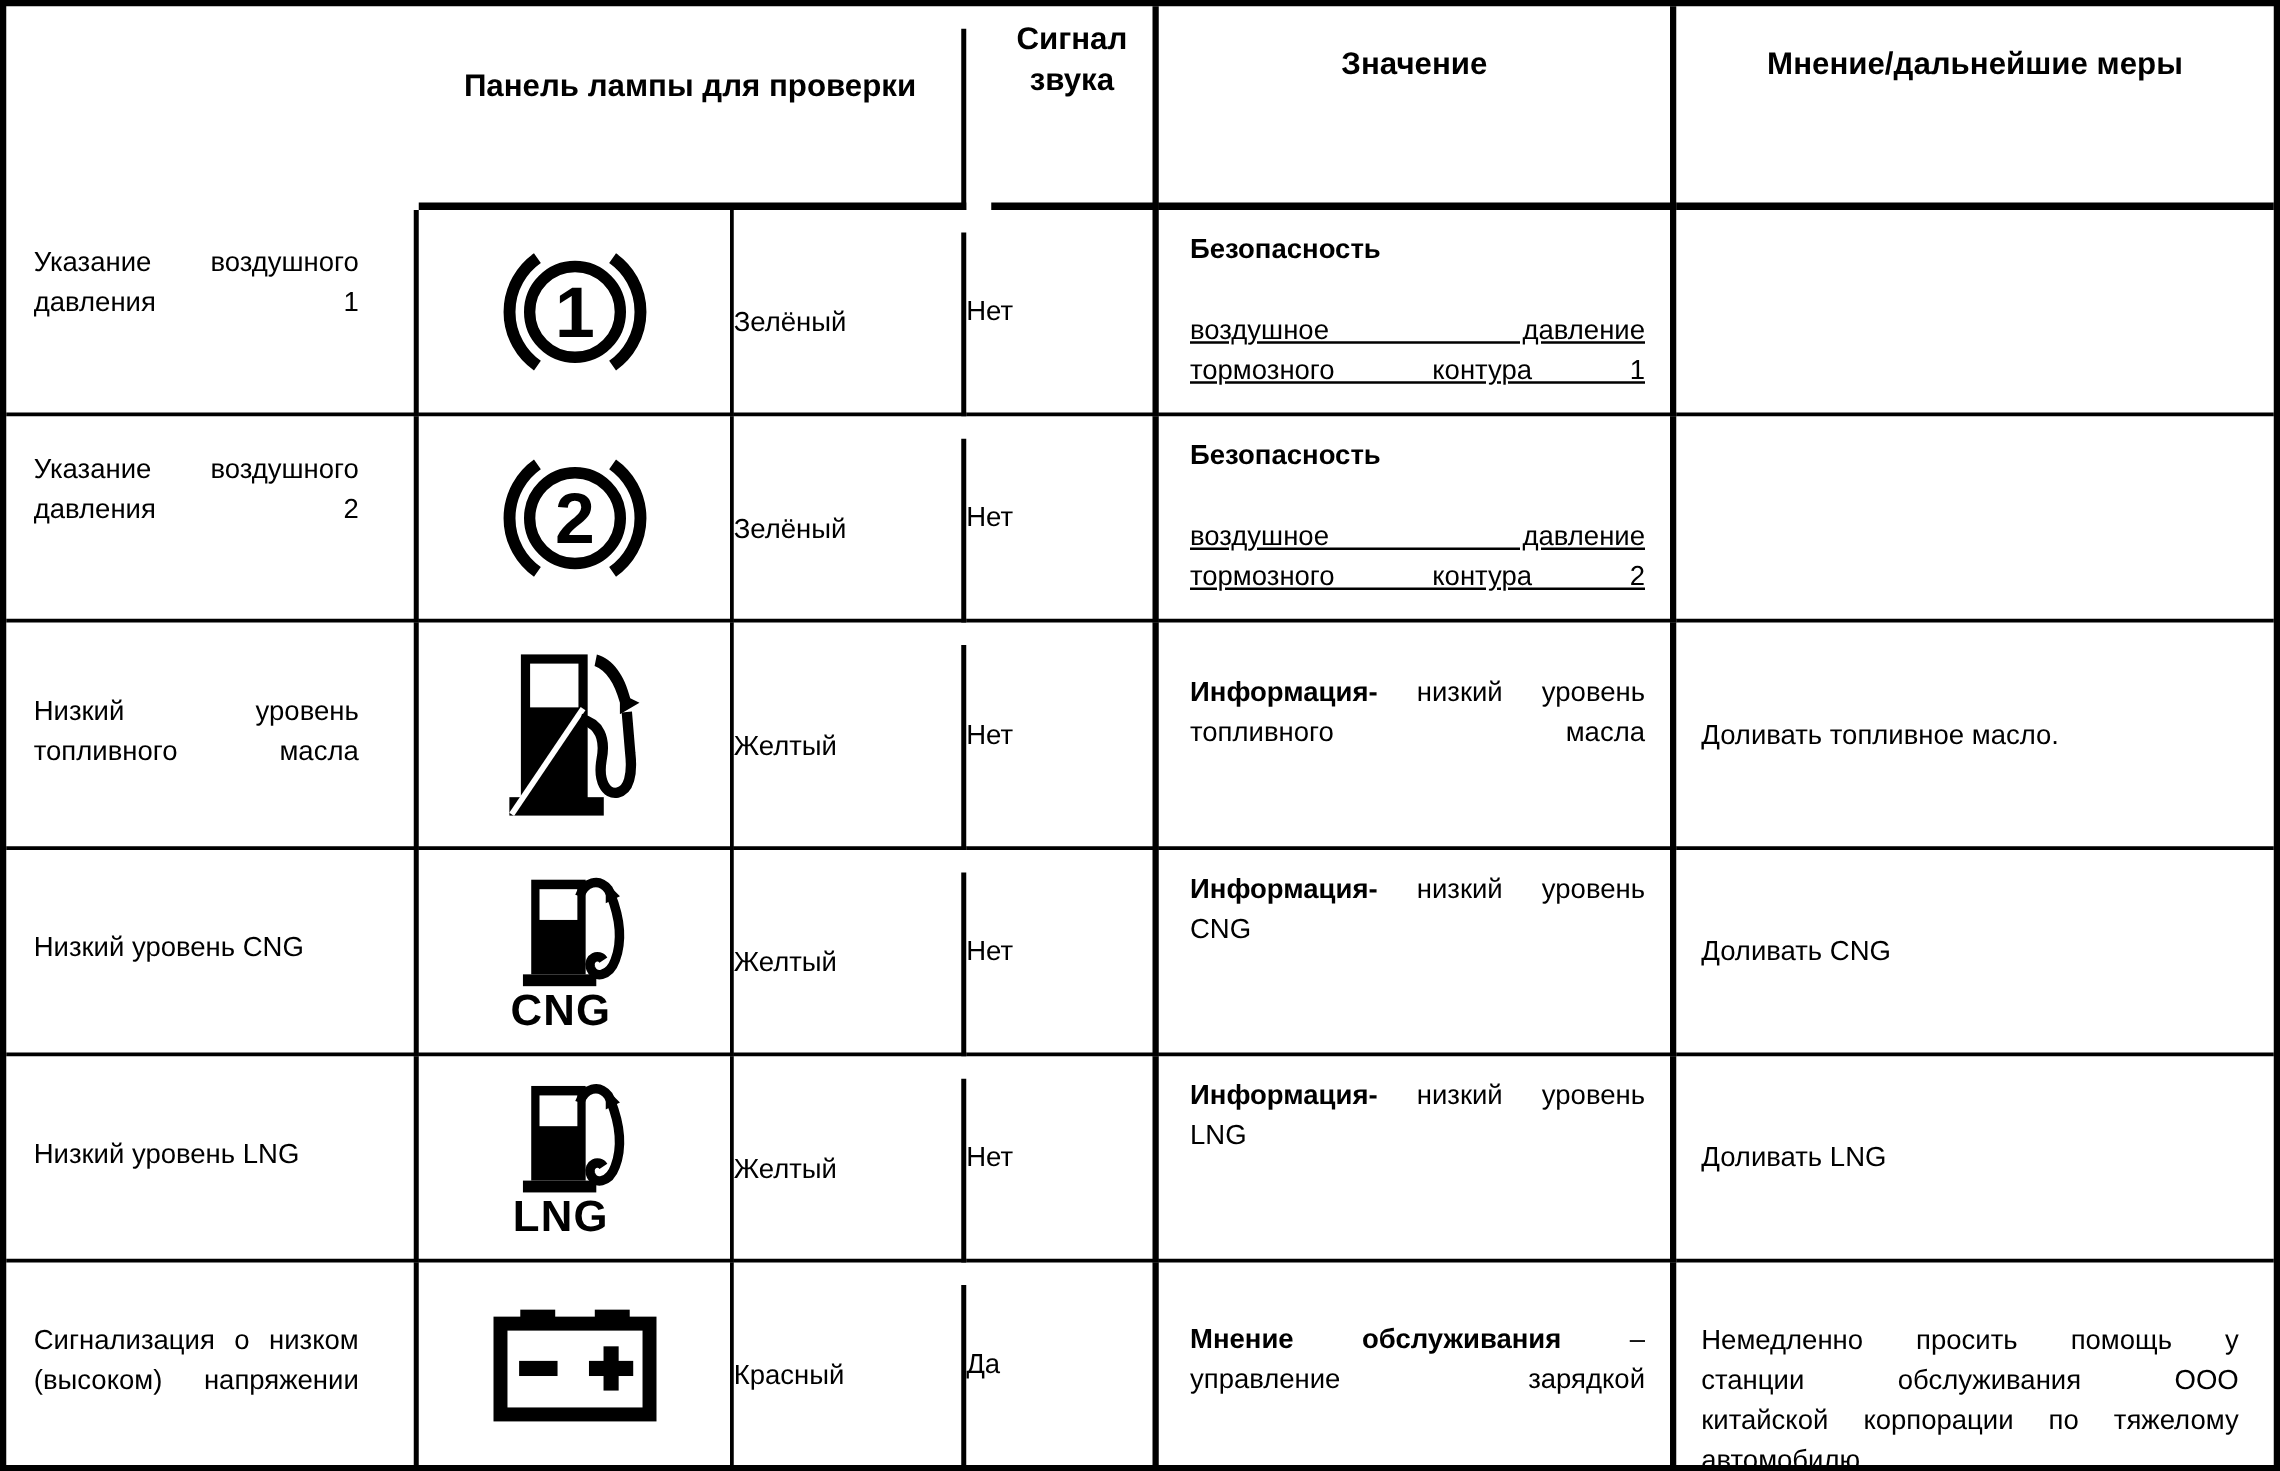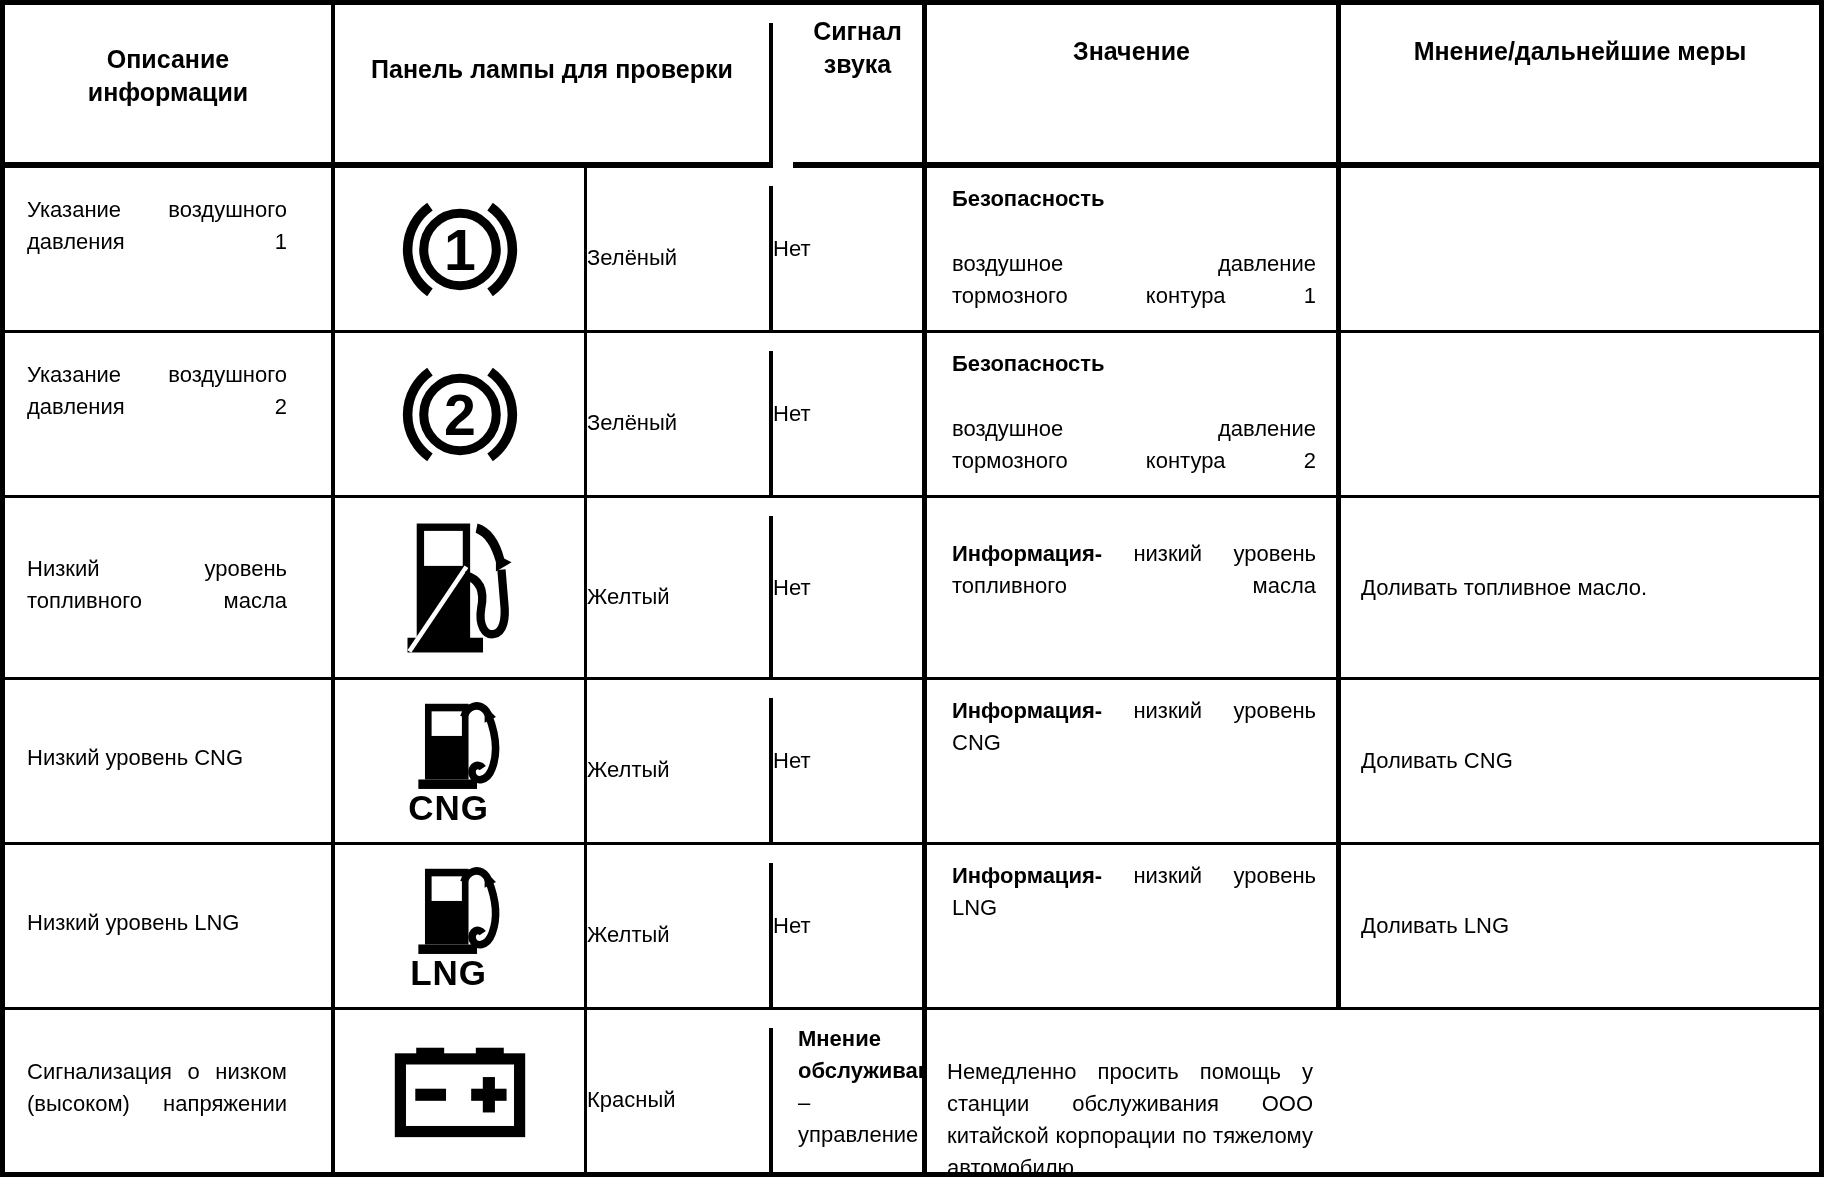--- a/index.html
+++ b/index.html
@@ -33,40 +33,38 @@
   .mid{display:flex;align-items:center;justify-content:flex-start;text-align:center;}
   
   .icn{display:flex;align-items:center;justify-content:center;}
   
   .meaning{padding:15px 20px 0 25px;}
   .meaning.pt40{padding-top:40px;}
   .meaning.vmid{display:flex;flex-direction:column;justify-content:center;
                 padding-top:0;padding-bottom:8px;}
   .v-title{font-weight:bold;white-space:pre-line;}
   .v-para{white-space:pre-line;}
-  .v-para.gap{margin-top:33px;}
+  .v-para.gap{margin-top:33px;text-decoration:underline;}
   .v-para b{font-weight:bold;}
   
   .action{padding:0 28px 0 20px;display:flex;flex-direction:column;
           justify-content:center;}
   .action.top{justify-content:flex-start;padding-top:16px;margin-top:30px;}
   
   .jspread{text-align:justify;text-align-last:justify;white-space:pre-line;}
   .plain{white-space:pre-line;}
   svg{display:block;}
   svg text{font-family:"Liberation Sans","DejaVu Sans",sans-serif;font-weight:bold;}
   .stroke{fill:none;stroke:#000;}
 </style>
 </head>
 <body>
 
 <div class="tbl">
 
-  <div class="cell head v1 hb">Описание
-информации</div>
   <div class="cell head span2 v3 hb pt30">Панель лампы для проверки</div>
   <div class="cell head v4 hb pt10">Сигнал
 звука</div>
   <div class="cell head v5 hb pt30">Значение</div>
   <div class="cell head hb pt30">Мнение/дальнейшие меры</div>
 
   <div class="cell desc top v1 rb">
     <div class="jspread">Указание воздушного
 давления&nbsp;&nbsp;&nbsp;&nbsp;&nbsp;1</div>
   </div>
@@ -214,20 +212,23 @@
       <rect x="92" y="4" width="30" height="16" fill="#000"></rect>
       <rect x="11" y="16" width="128" height="78" fill="#fff" stroke="#000" stroke-width="12"></rect>
       <rect x="27" y="48" width="33" height="13" fill="#000"></rect>
       <rect x="87" y="48" width="38" height="13" fill="#000"></rect>
       <rect x="99.5" y="35.5" width="13" height="38" fill="#000"></rect>
     </svg>
   </div>
   <div class="cell mid v3">
       <span>Красный</span>
     </div>
+  <div class="cell mid v4">
+      <span>Да</span>
+    </div>
   <div class="cell meaning vmid v5">
     <div class="v-para jspread"><b>Мнение обслуживания</b><span> –
 управление&nbsp;зарядкой</span></div>
   </div>
   <div class="cell action top">
     <div class="jspread">Немедленно просить помощь у
 станции обслуживания ООО
 китайской корпорации по тяжелому
 автомобилю&nbsp;.</div>
   </div>

